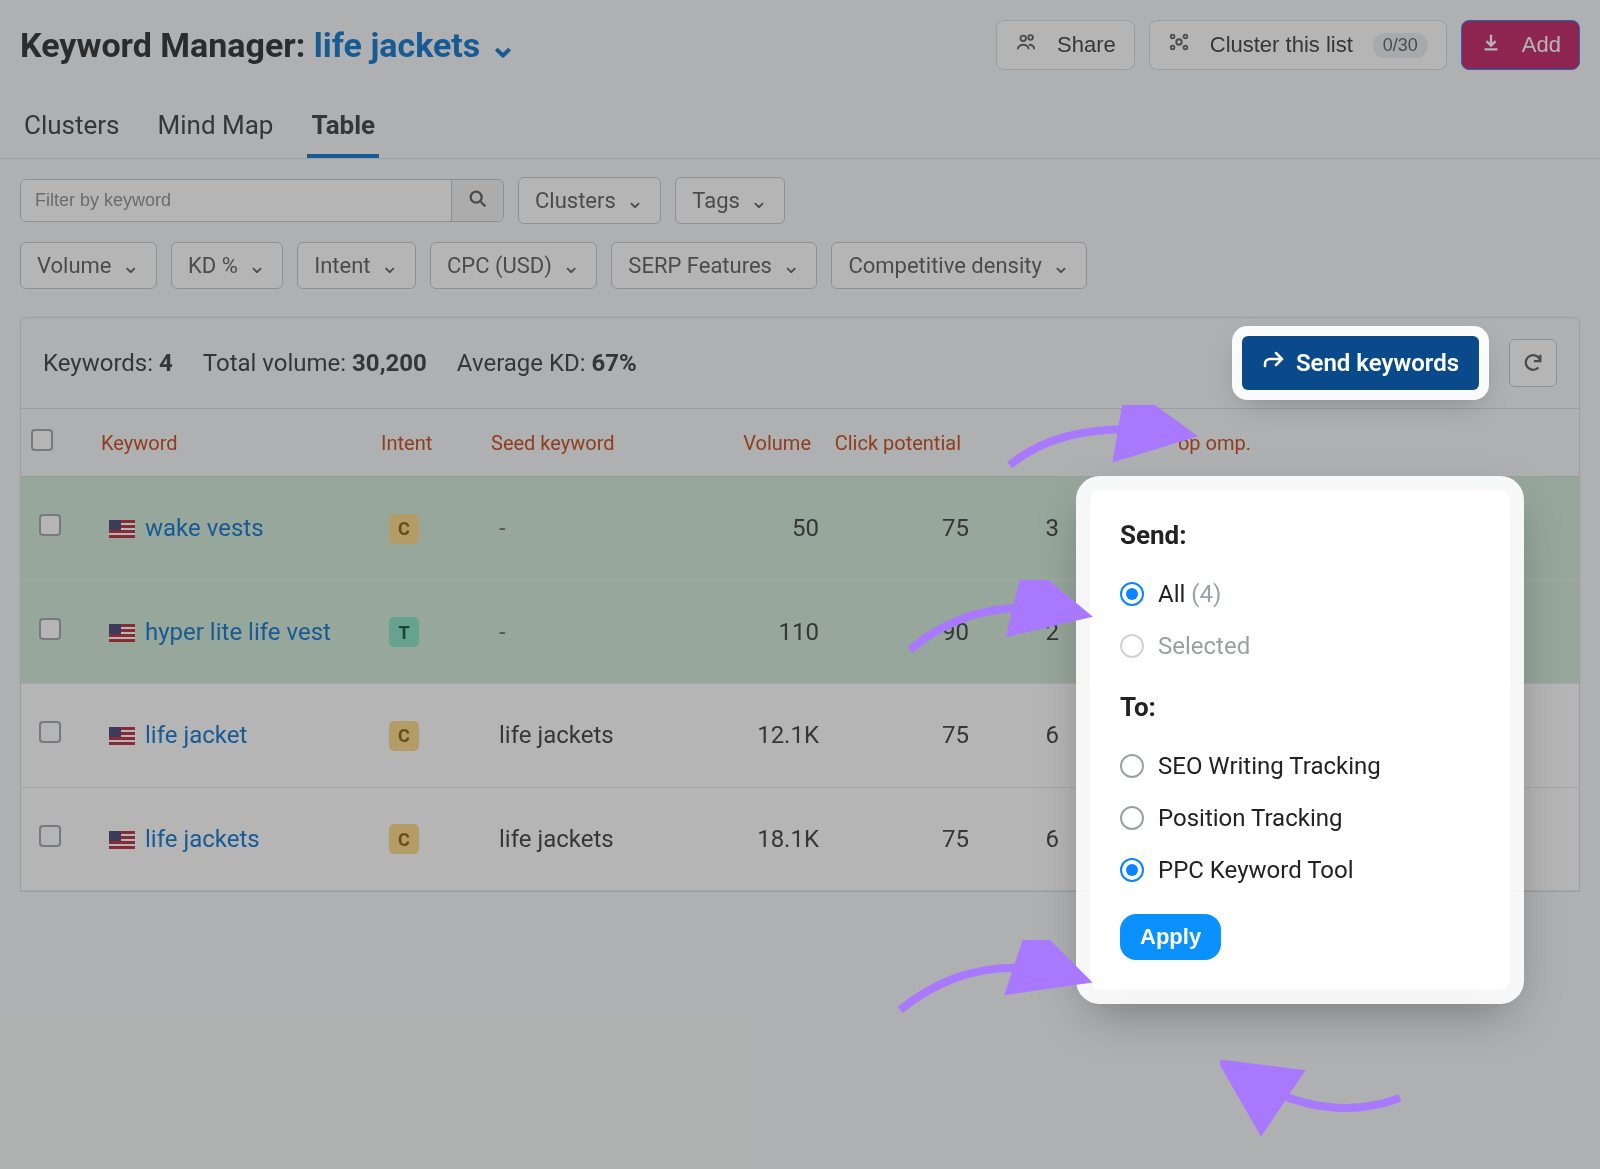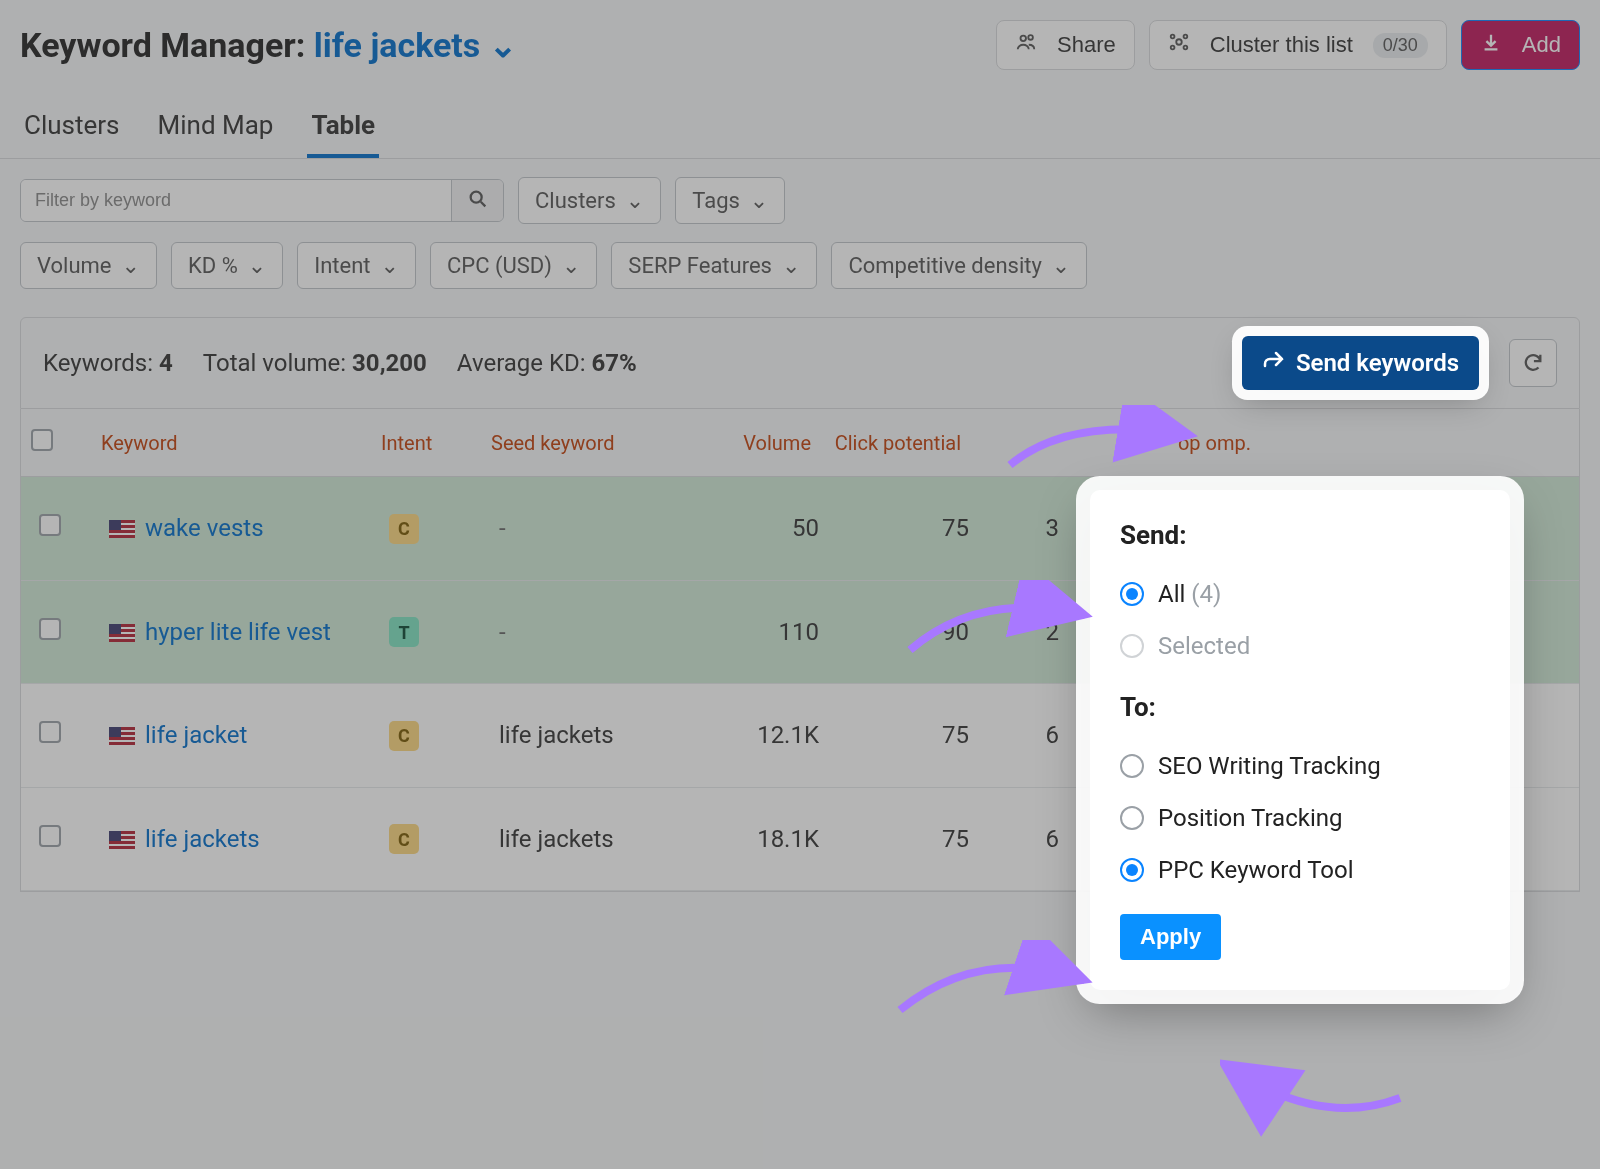--- a/index.html
+++ b/index.html
@@ -55,21 +55,21 @@
   
   
   .popover { position: absolute; top: 490px; left: 1090px; width: 420px; background: #fff; border-radius: 10px; box-shadow: 0 0 0 14px rgba(255,255,255,0.92), 0 18px 50px rgba(0,0,0,0.35); padding: 30px 30px 30px 30px; z-index: 100; font-size: 24px; color: #222; }
   .popover h4 { font-size: 26px; font-weight: 700; margin-bottom: 18px; }
   .radio-row { display: flex; align-items: center; gap: 14px; padding: 12px 0; cursor: pointer; }
   .radio { width: 24px; height: 24px; border: 2px solid #9aa0a6; border-radius: 50%; display: inline-flex; align-items: center; justify-content: center; }
   .radio.sel { border-color: #0a84ff; }
   .radio.sel::after { content: ""; width: 12px; height: 12px; background: #0a84ff; border-radius: 50%; }
   .radio.dis { border-color: #d0d3d6; }
   .muted { color: #9aa0a6; }
-  .apply-btn { margin-top: 18px; background: #0a91ff; color: #fff; border: none; padding: 10px 20px; border-radius: 4px; font-size: 22px; font-weight: 600; cursor: pointer; }
+  .apply-btn { margin-top: 18px; background: #0a91ff; color: #fff; border: none; padding: 10px 20px; border-radius: 16px; font-size: 22px; font-weight: 600; cursor: pointer; }
   
   
   .arrow { position: absolute; z-index: 120; pointer-events: none; }
   
   svg.icon { width: 22px; height: 22px; }
 </style>
 </head>
 <body>
 
 <div class="header-row">

